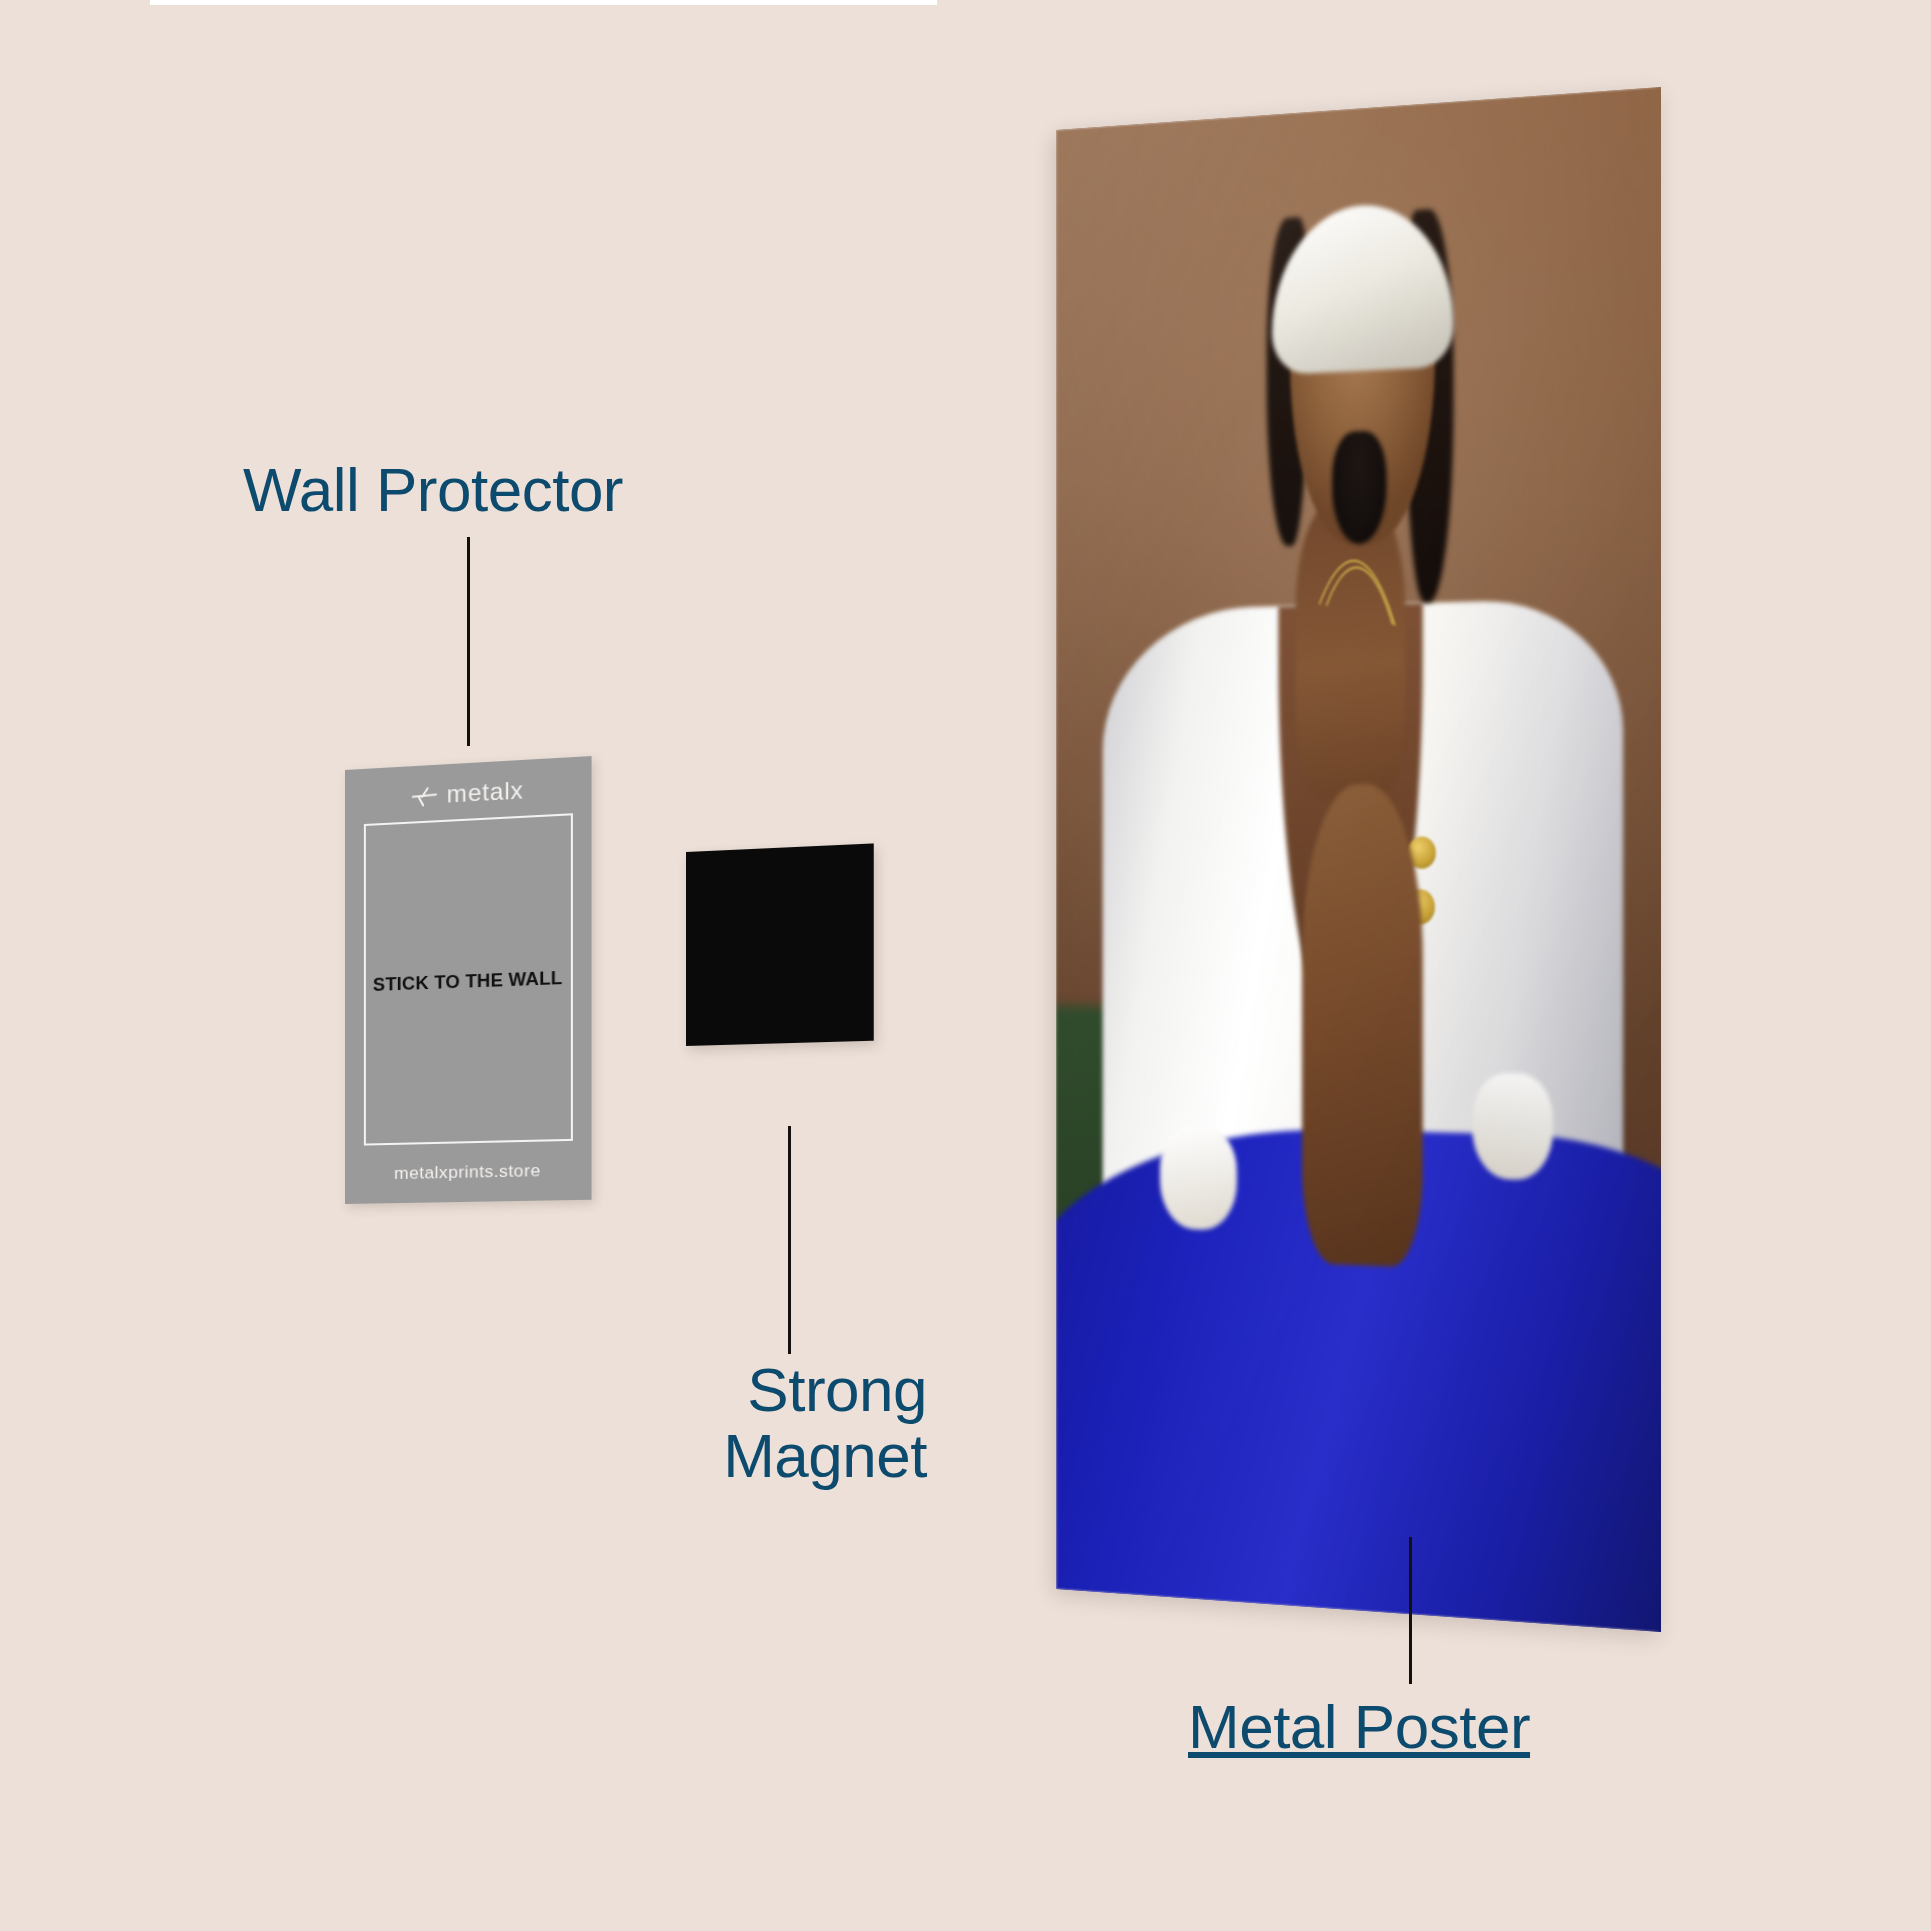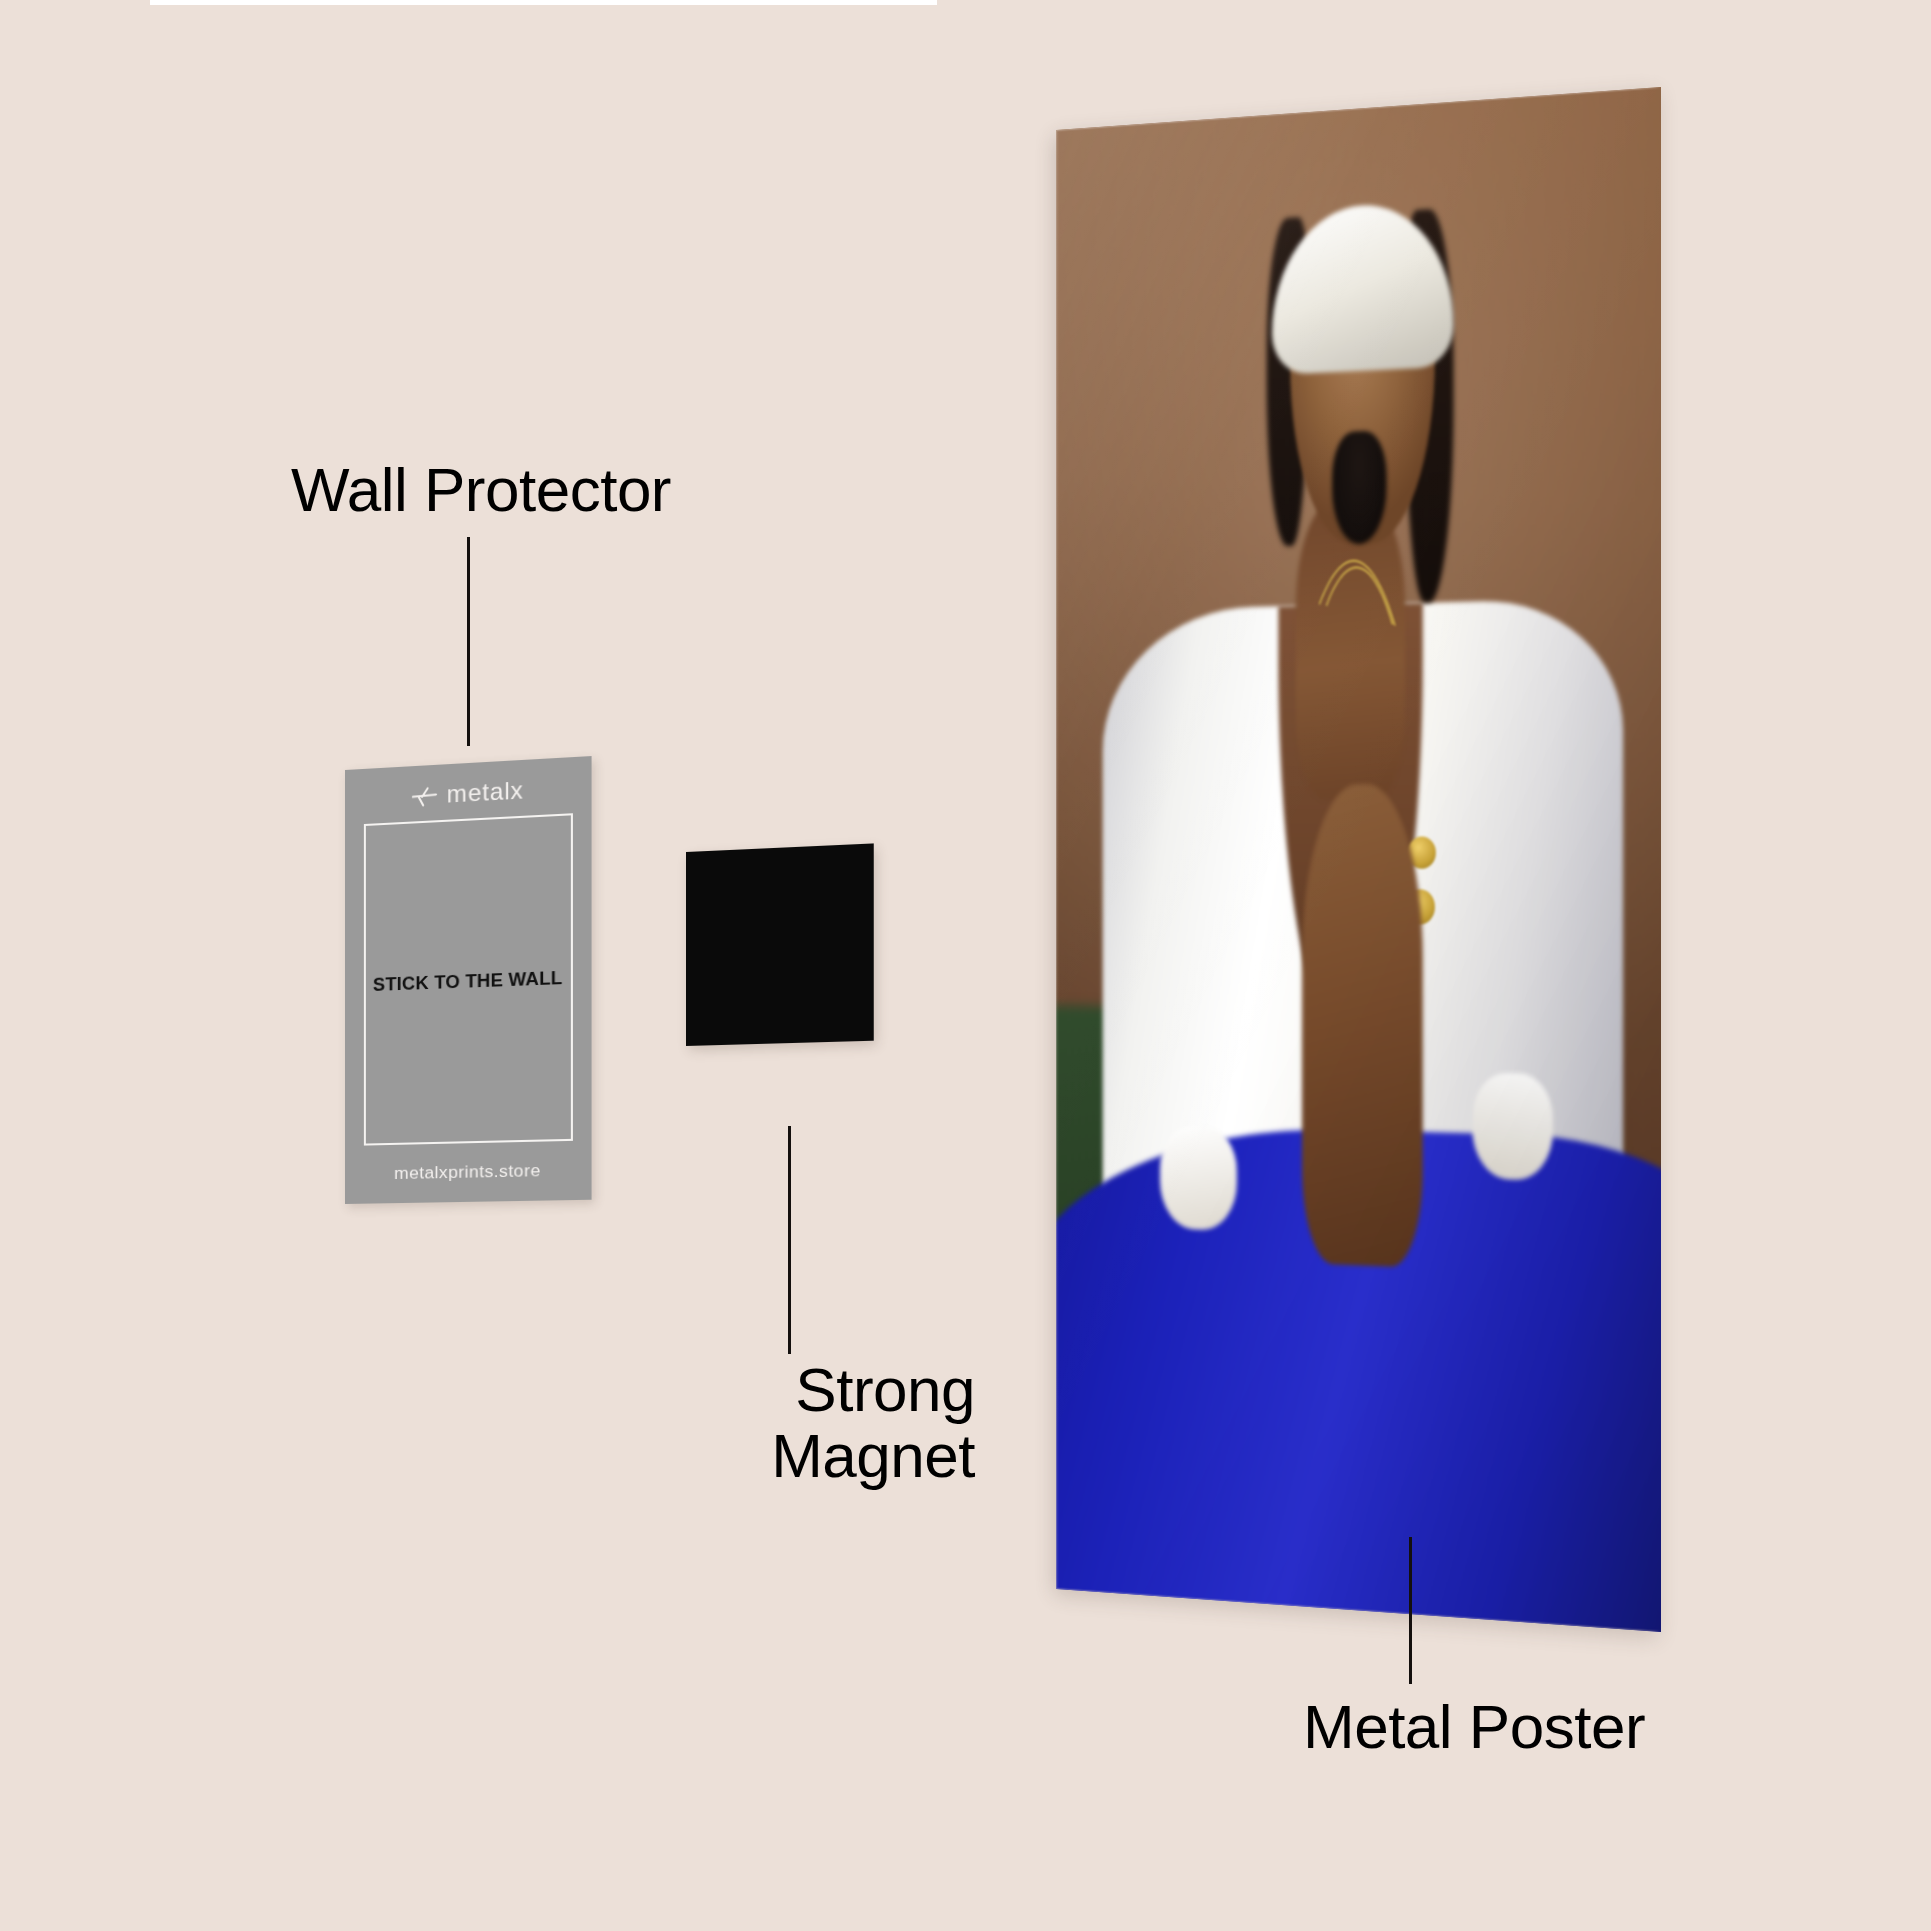--- a/index.html
+++ b/index.html
@@ -33,47 +33,47 @@
     left: 150px;
     top: 0;
     width: 787px;
     height: 4.8px;
     background: #ffffff;
   }
 
   
   .callout-label {
     position: absolute;
-    color: #000000;
+    color: #0c4a6e;
     font-family: "Liberation Sans", sans-serif;
     font-weight: 400;
     letter-spacing: -0.5px;
     white-space: pre-line;
     line-height: 1.06;
-    margin-left: 48px;
   }
 
   #label-wall-protector {
     left: 243px;
     top: 457px;
     font-size: 62px;
   }
 
   #label-strong-magnet {
     left: 676px;
     top: 1357px;
     font-size: 62px;
     text-align: right;
     width: 251px;
   }
 
   #label-metal-poster {
-    left: 1255px;
+    left: 1188px;
     top: 1694px;
     font-size: 62px;
+    text-decoration: underline;
   }
 
   
   .leader-line {
     position: absolute;
     background: #14100e;
     width: 2.9px;
   }
 
   #leader-wall-protector { left: 467px; top: 537px;  height: 209px; }

